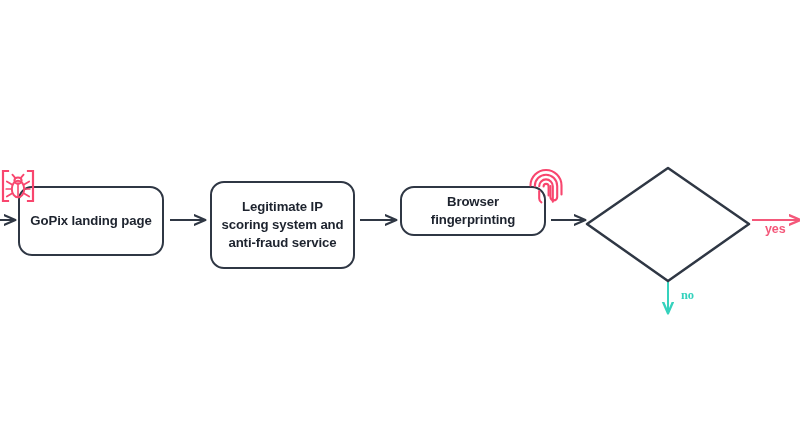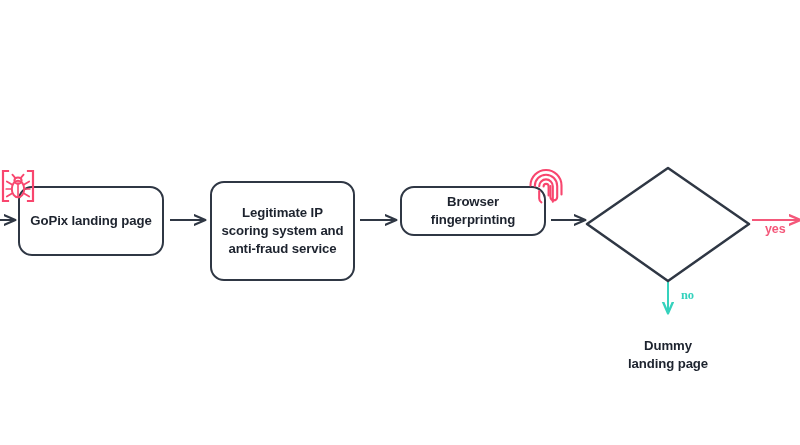--- a/index.html
+++ b/index.html
@@ -130,21 +130,21 @@
 
       <line x1="11.9" y1="16.5" x2="6.8" y2="13.4" stroke="#f8466e" stroke-width="1.7" stroke-linecap="round"></line>
       <line x1="11.6" y1="21" x2="6.2" y2="21" stroke="#f8466e" stroke-width="1.7" stroke-linecap="round"></line>
       <line x1="11.9" y1="25.5" x2="6.8" y2="28.6" stroke="#f8466e" stroke-width="1.7" stroke-linecap="round"></line>
       <line x1="24.1" y1="16.5" x2="29.2" y2="13.4" stroke="#f8466e" stroke-width="1.7" stroke-linecap="round"></line>
       <line x1="24.4" y1="21" x2="29.8" y2="21" stroke="#f8466e" stroke-width="1.7" stroke-linecap="round"></line>
       <line x1="24.1" y1="25.5" x2="29.2" y2="28.6" stroke="#f8466e" stroke-width="1.7" stroke-linecap="round"></line>
     </svg>
   </div>
 
-  <div class="node" style="left:210px; top:181px; width:145px; height:100px;">
+  <div class="node" style="left:210px; top:181px; width:145px; height:88px;">
     <span class="node-label">Legitimate IP
 scoring system and
 anti-fraud service</span>
   </div>
 
   <div class="node" style="left:400px; top:186px; width:146px; height:50px;">
     <span class="node-label">Browser
 fingerprinting</span>
   </div>
 
@@ -162,18 +162,14 @@
 
 
   <div class="edge-label" style="left:765px; top:222px; color:#f4587a;text-align:center;">
     <span>yes</span>
   </div>
 
   <div class="edge-label" style="left:681px; top:288px; color:#35d2bd;font-family:Liberation Serif, serif;">
     <span>no</span>
   </div>
 
-  <div class="plain-label" style="left:598px; top:319px; width:140px;">
-    <span>Dummy
-landing page</span>
-  </div>
 
 </div>
 
 </body></html>

